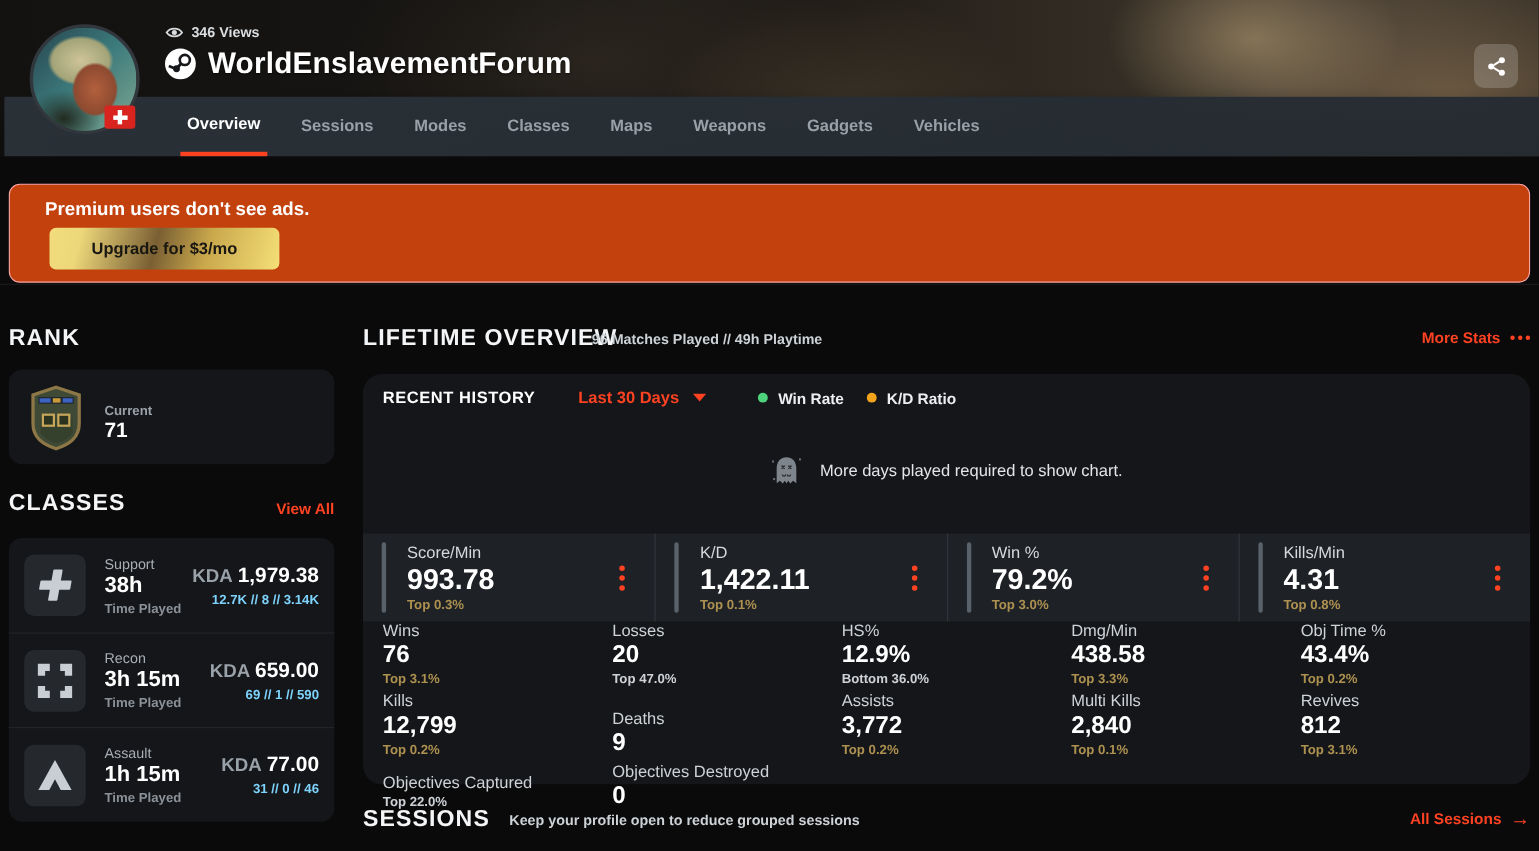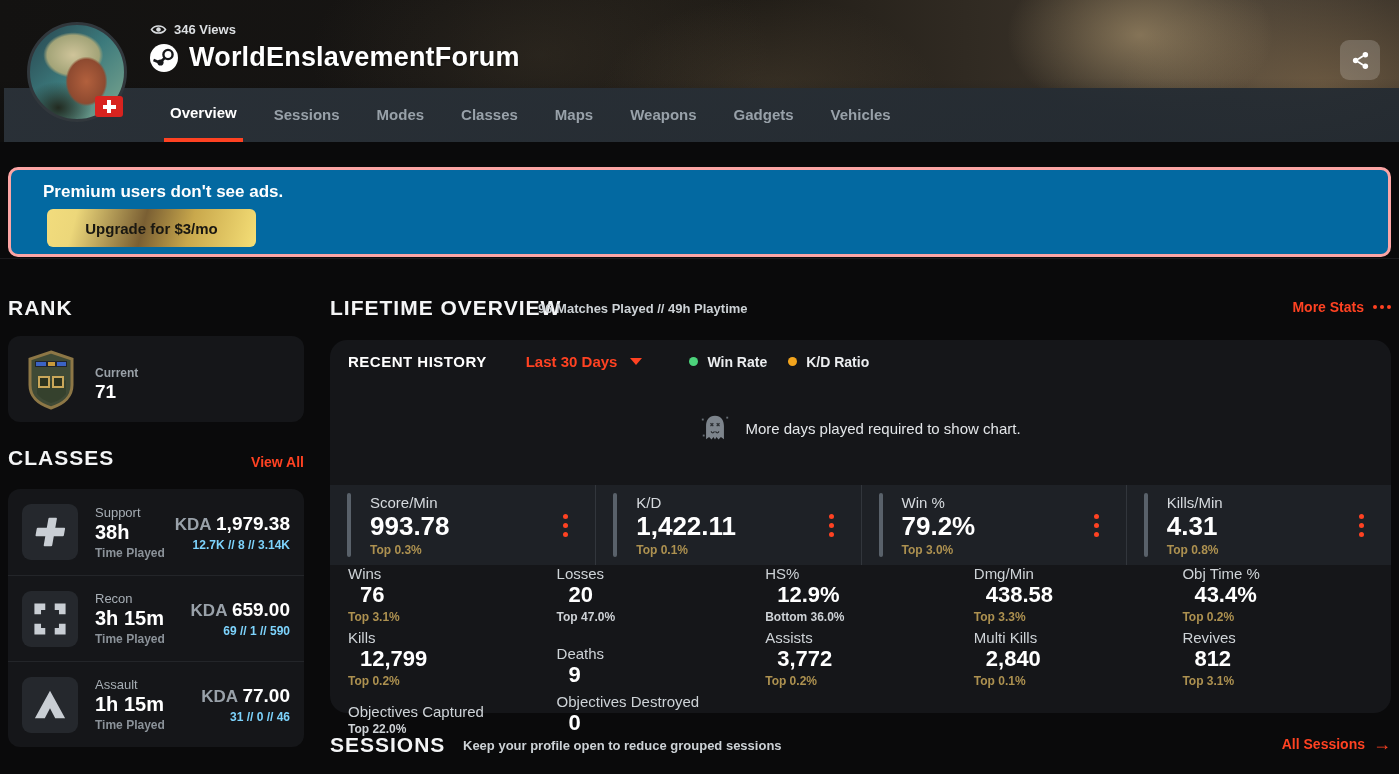--- a/index.html
+++ b/index.html
@@ -44,22 +44,22 @@
 
   .views-row{position:absolute;left:150px;top:22px;display:flex;align-items:center;gap:7px;z-index:4;}
   .views-text{font-size:13px;font-weight:700;color:#dcdfe2;}
   .title-row{position:absolute;left:150px;top:42px;display:flex;align-items:center;gap:11px;z-index:4;}
   .steam-badge{width:28px;height:28px;border-radius:50%;background:#fff;position:relative;flex:0 0 auto;}
   .page-title{font-size:27px;font-weight:700;color:#ffffff;letter-spacing:0.2px;text-shadow:0 1px 2px rgba(0,0,0,0.6);}
   .share-btn{position:absolute;left:1340px;top:40px;width:40px;height:40px;border-radius:9px;
     background:rgba(255,255,255,0.18);display:flex;align-items:center;justify-content:center;cursor:pointer;z-index:4;}
 
   
-  .ad-card{position:absolute;left:8px;top:167px;width:1383px;height:90px;background:#0369a1;
-    border:3px solid #fca5a5;border-radius:10px;}
+  .ad-card{position:absolute;left:8px;top:167px;width:1383px;height:90px;background:#c2410c;
+    border:1px solid #fca5a5;border-radius:10px;}
   .ad-msg{position:absolute;left:32px;top:12px;font-size:17px;font-weight:700;color:#ffffff;}
   .ad-cta{position:absolute;left:36px;top:39px;width:209px;height:38px;border:none;border-radius:6px;cursor:pointer;
     background:linear-gradient(105deg,#f2dc7d 0%,#ecd77a 14%,#7a5f33 46%,#c9a84c 68%,#f5df77 100%);
     font-family:inherit;font-size:15px;font-weight:700;color:#191711;}
   .ad-divider{position:absolute;left:0;top:258px;width:1399px;height:1px;background:#1b1b1e;}
 
   
   .sec-h{font-size:21px;font-weight:700;color:#f4f5f6;letter-spacing:1px;}
   .sub-h{font-size:13px;font-weight:700;color:#cdd2d6;}
   .link{font-size:14px;font-weight:700;color:var(--accent);cursor:pointer;}
@@ -114,21 +114,21 @@
   .hlabel{font-size:15px;font-weight:400;color:#d6dade;}
   .hvalue{font-size:26px;font-weight:700;color:#ffffff;line-height:30px;}
   .hpct{font-size:12px;font-weight:700;color:var(--gold);margin-top:2px;}
   .kebab{position:absolute;right:24px;top:26px;display:flex;flex-direction:column;gap:4px;cursor:pointer;padding:3px;}
   .kebab i{width:5px;height:5px;border-radius:50%;background:var(--accent);}
 
   .sgrid{position:absolute;left:0;top:225px;width:1061px;height:148px;display:grid;
     grid-template-columns:repeat(5,1fr);grid-template-rows:1fr 1fr;padding:0 0 4px 18px;}
   .gcell{display:flex;flex-direction:column;justify-content:flex-end;padding-bottom:5px;}
   .glabel{font-size:15px;font-weight:400;color:#ced3d7;}
-  .gvalue{font-size:22px;font-weight:700;color:#ffffff;line-height:26px;margin-left:12px;}
+  .gvalue{font-size:22px;font-weight:700;color:#ffffff;line-height:26px;}
   .gpct{font-size:12px;font-weight:700;margin-top:2px;min-height:14px;}
   .gpct.gold{color:var(--gold);}
   .gpct.silver{color:var(--silver);}
   .gpct:empty{display:none;}
 
   .sess-h{position:absolute;left:330px;top:733px;}
   .sess-sub{position:absolute;left:450px;top:738px;padding-left:13px;}
   .all-sess{position:absolute;left:1100px;top:736px;width:291px;display:flex;justify-content:flex-end;align-items:center;gap:8px;}
   .arrow-r{font-size:18px;font-weight:700;color:var(--accent);line-height:16px;}
 </style>

